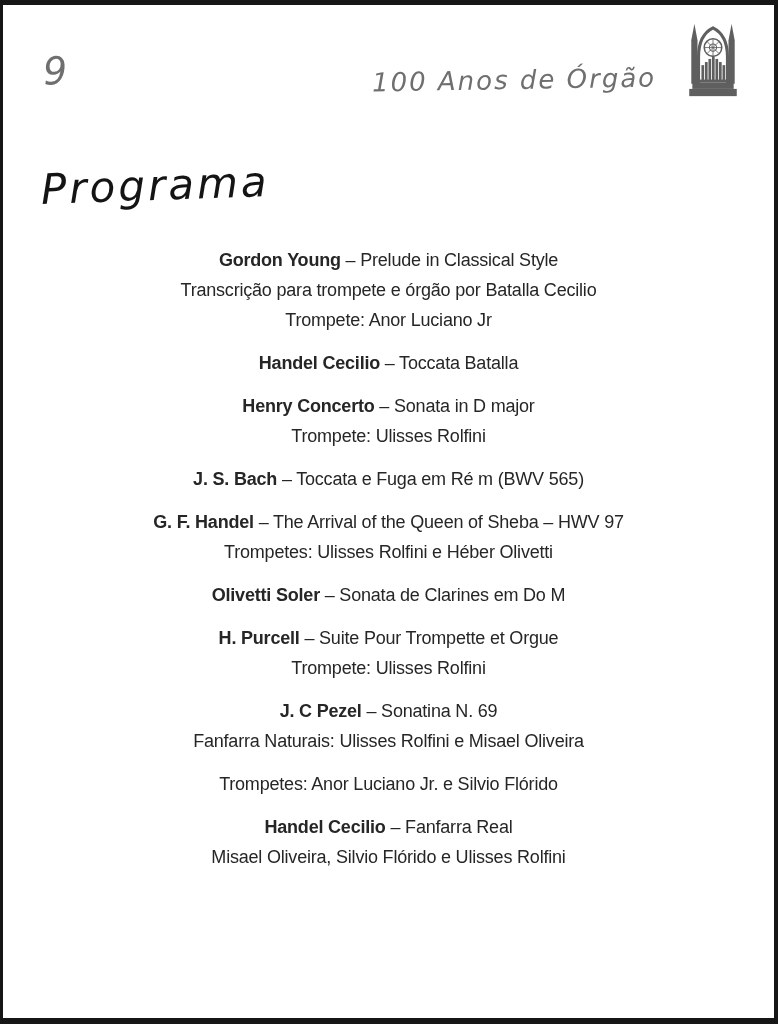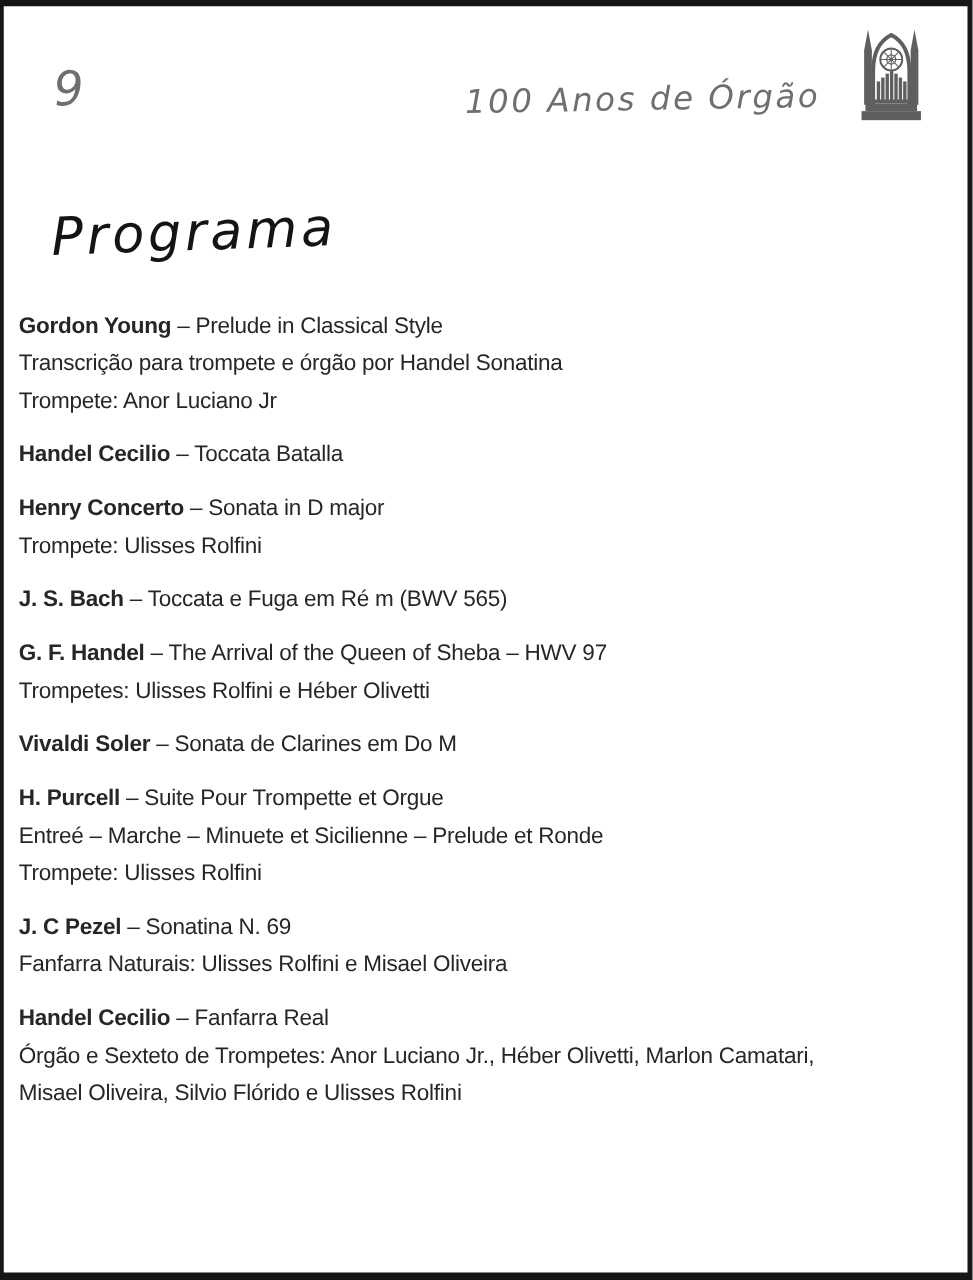--- a/index.html
+++ b/index.html
@@ -51,20 +51,21 @@
     position: absolute; left: 38px; top: 156px;
     font-size: 42px; line-height: 1.2;
     font-weight: 400;
     color: #141414;
     letter-spacing: 3px;
     transform: rotate(-2deg);
   }
   .program {
     position: absolute; top: 240px; left: 0; right: 0;
     padding: 0 12px;
+    text-align: center;
     font-size: 18px;
     line-height: 30px;
     letter-spacing: -0.2px;
     color: var(--text);
   }
   .entry { margin-bottom: 13px; }
   .composer { font-weight: 700; }
 </style>
 </head>
 <body>
@@ -94,21 +95,21 @@
     <rect x="16" y="58" width="28" height="3"></rect>
     <rect x="10" y="61" width="40" height="6"></rect>
     <rect x="7" y="67" width="46" height="7"></rect>
   </svg>
 
   <h1 class="title hand">Programa</h1>
 
   <main class="program" id="program">
   <section class="entry">
     <div class="line main-line"><span class="composer">Gordon Young</span><span class="work"> – Prelude in Classical Style</span></div>
-  <div class="line detail">Transcrição para trompete e órgão por Handel Sonatina</div>
+  <div class="line detail">Transcrição para trompete e órgão por Batalla Cecilio</div>
         <div class="line detail">Trompete: Anor Luciano Jr</div>
       </section>
 
   <section class="entry">
     <div class="line main-line"><span class="composer">Handel Cecilio</span><span class="work"> – Toccata Batalla</span></div>
   </section>
 
   <section class="entry">
     <div class="line main-line"><span class="composer">Henry Concerto</span><span class="work"> – Sonata in D major</span></div>
   <div class="line detail">Trompete: Ulisses Rolfini</div>
@@ -117,38 +118,37 @@
   <section class="entry">
     <div class="line main-line"><span class="composer">J. S. Bach</span><span class="work"> – Toccata e Fuga em Ré m (BWV 565)</span></div>
   </section>
 
   <section class="entry">
     <div class="line main-line"><span class="composer">G. F. Handel</span><span class="work"> – The Arrival of the Queen of Sheba – HWV 97</span></div>
   <div class="line detail">Trompetes: Ulisses Rolfini e Héber Olivetti</div>
       </section>
 
   <section class="entry">
-    <div class="line main-line"><span class="composer">Vivaldi Soler</span><span class="work"> – Sonata de Clarines em Do M</span></div>
+    <div class="line main-line"><span class="composer">Olivetti Soler</span><span class="work"> – Sonata de Clarines em Do M</span></div>
   </section>
 
   <section class="entry">
     <div class="line main-line"><span class="composer">H. Purcell</span><span class="work"> – Suite Pour Trompette et Orgue</span></div>
-  <div class="line detail">Entreé – Marche – Minuete et Sicilienne – Prelude et Ronde</div>
         <div class="line detail">Trompete: Ulisses Rolfini</div>
       </section>
 
 
   <section class="entry">
     <div class="line main-line"><span class="composer">J. C Pezel</span><span class="work"> – Sonatina N. 69</span></div>
   <div class="line detail">Fanfarra Naturais: Ulisses Rolfini e Misael Oliveira</div>
       </section>
 
   <section class="entry">
+  <div class="line detail">Trompetes: Anor Luciano Jr. e Silvio Flórido</div>
       </section>
 
   <section class="entry">
     <div class="line main-line"><span class="composer">Handel Cecilio</span><span class="work"> – Fanfarra Real</span></div>
-  <div class="line detail">Órgão e Sexteto de Trompetes: Anor Luciano Jr., Héber Olivetti, Marlon Camatari,</div>
         <div class="line detail">Misael Oliveira, Silvio Flórido e Ulisses Rolfini</div>
       </section>
 </main>
 
 </div>
 
 </body></html>

